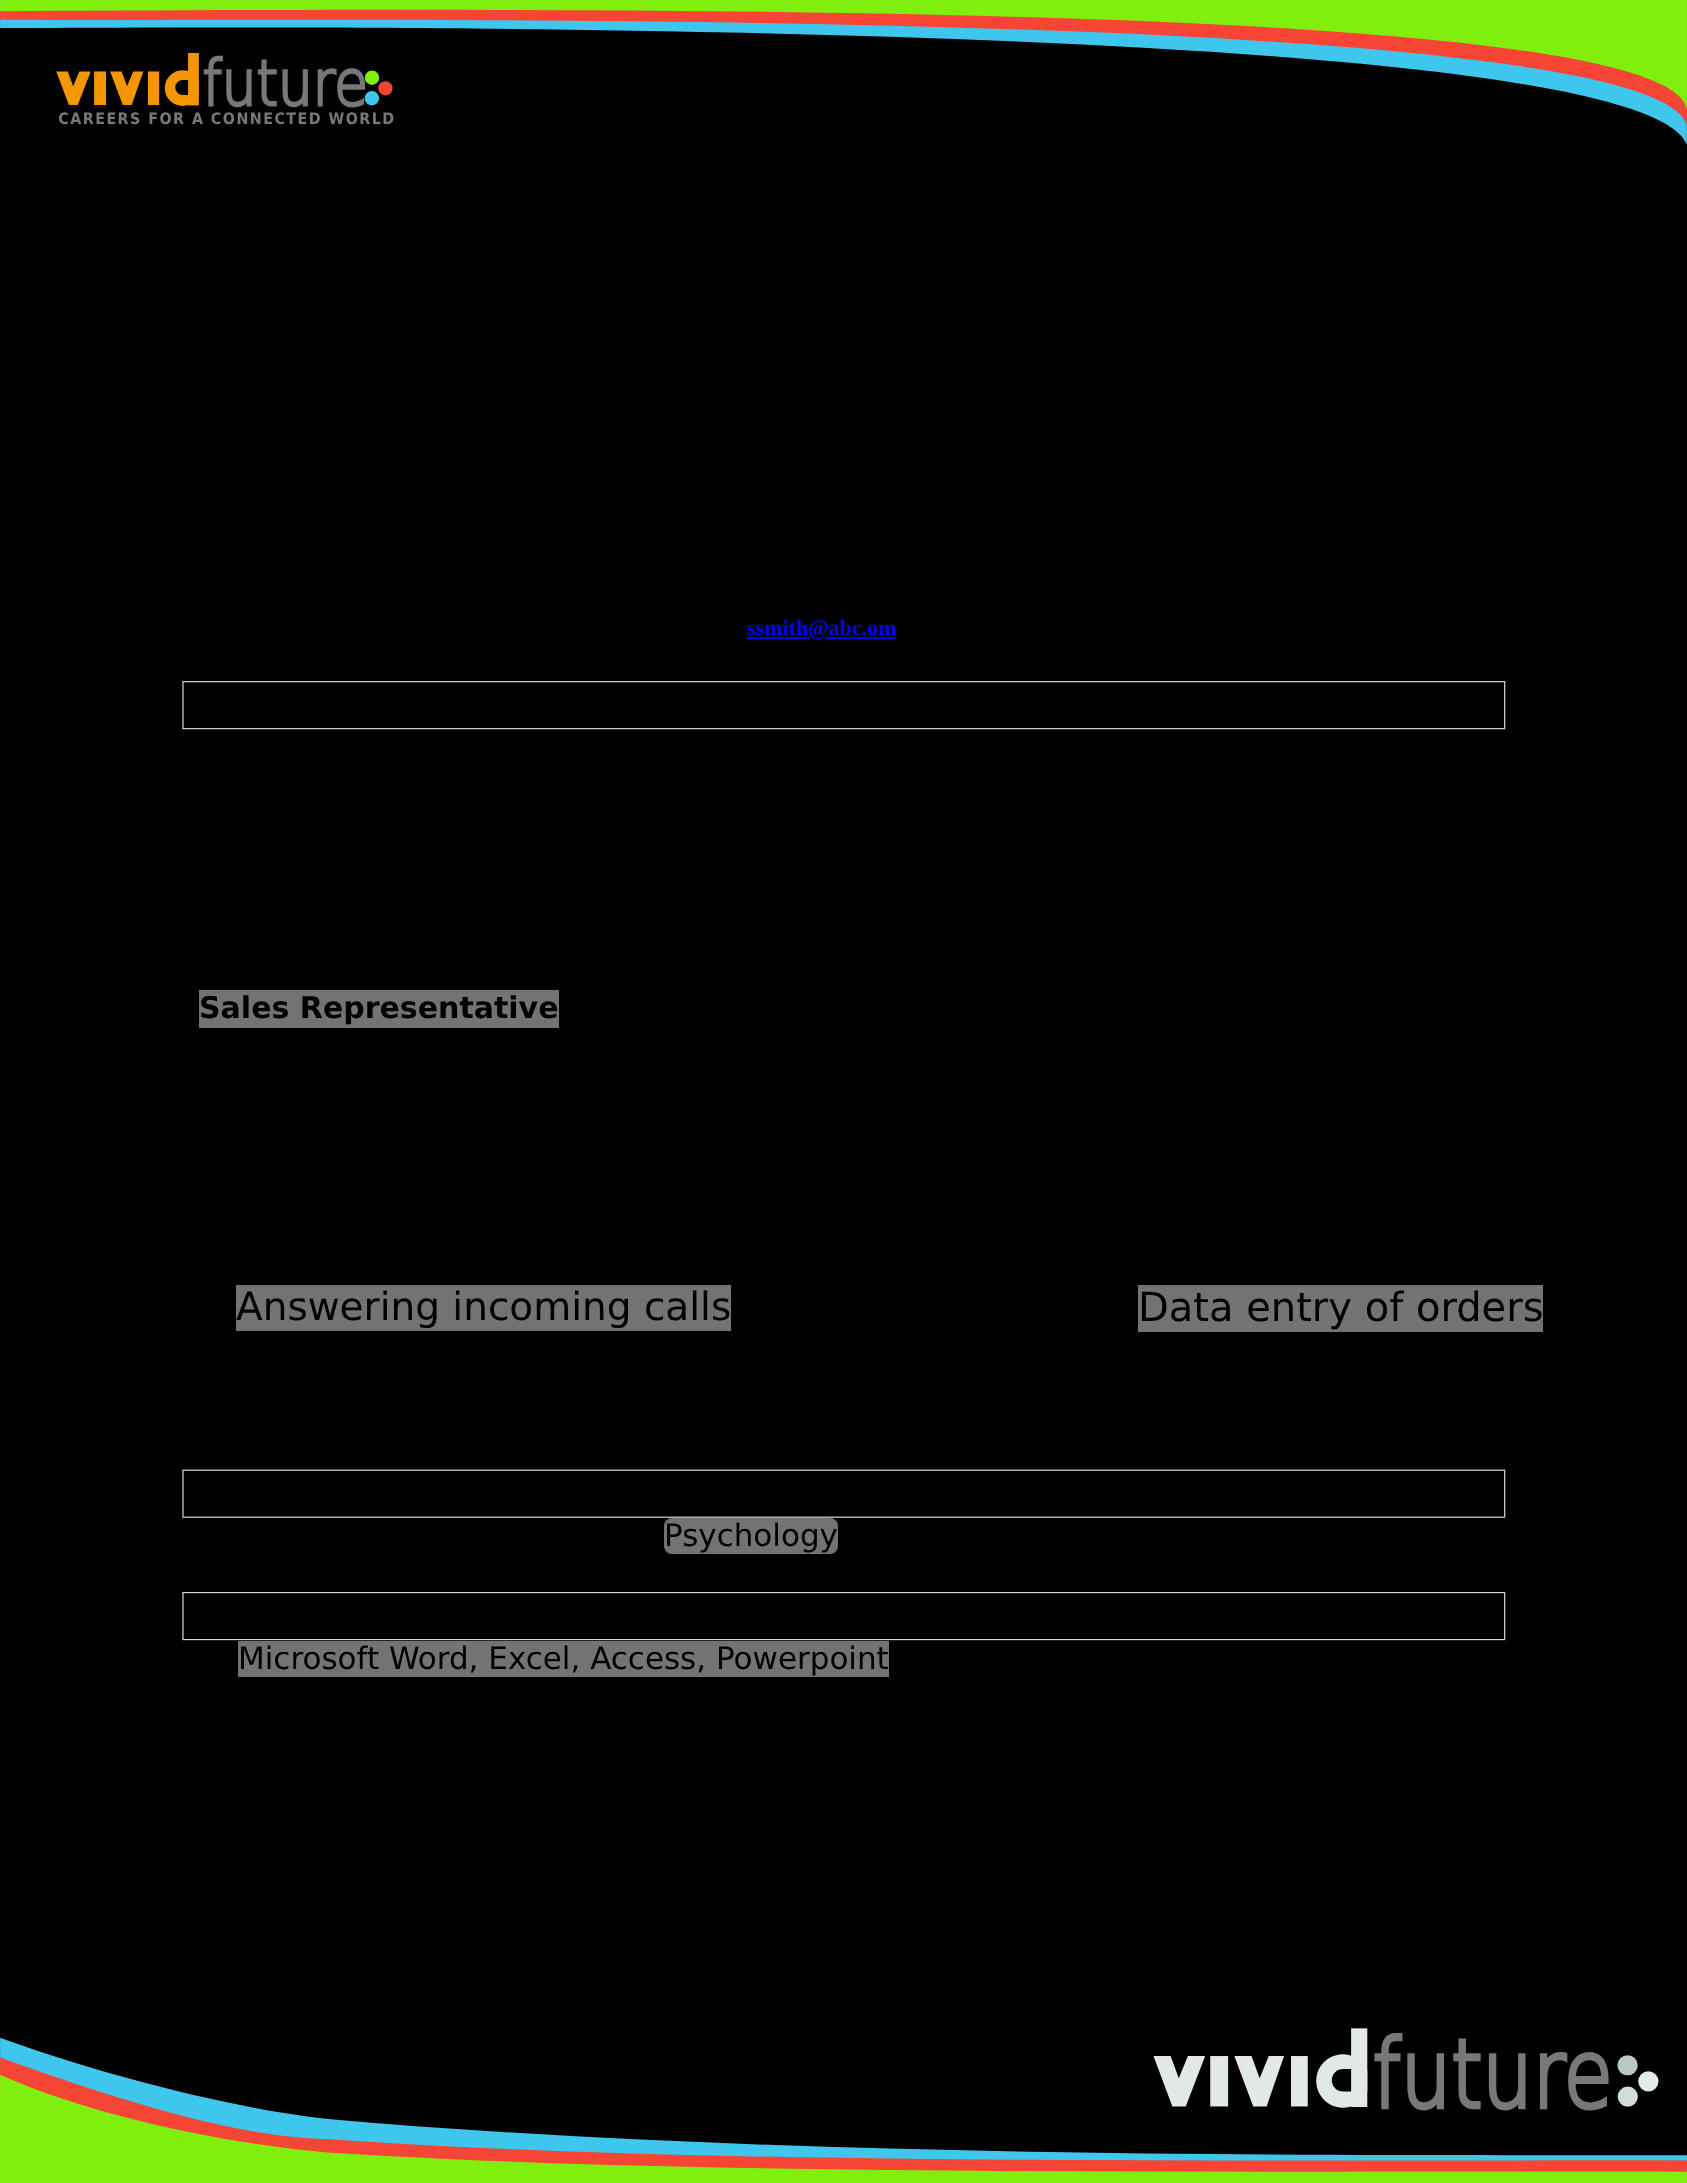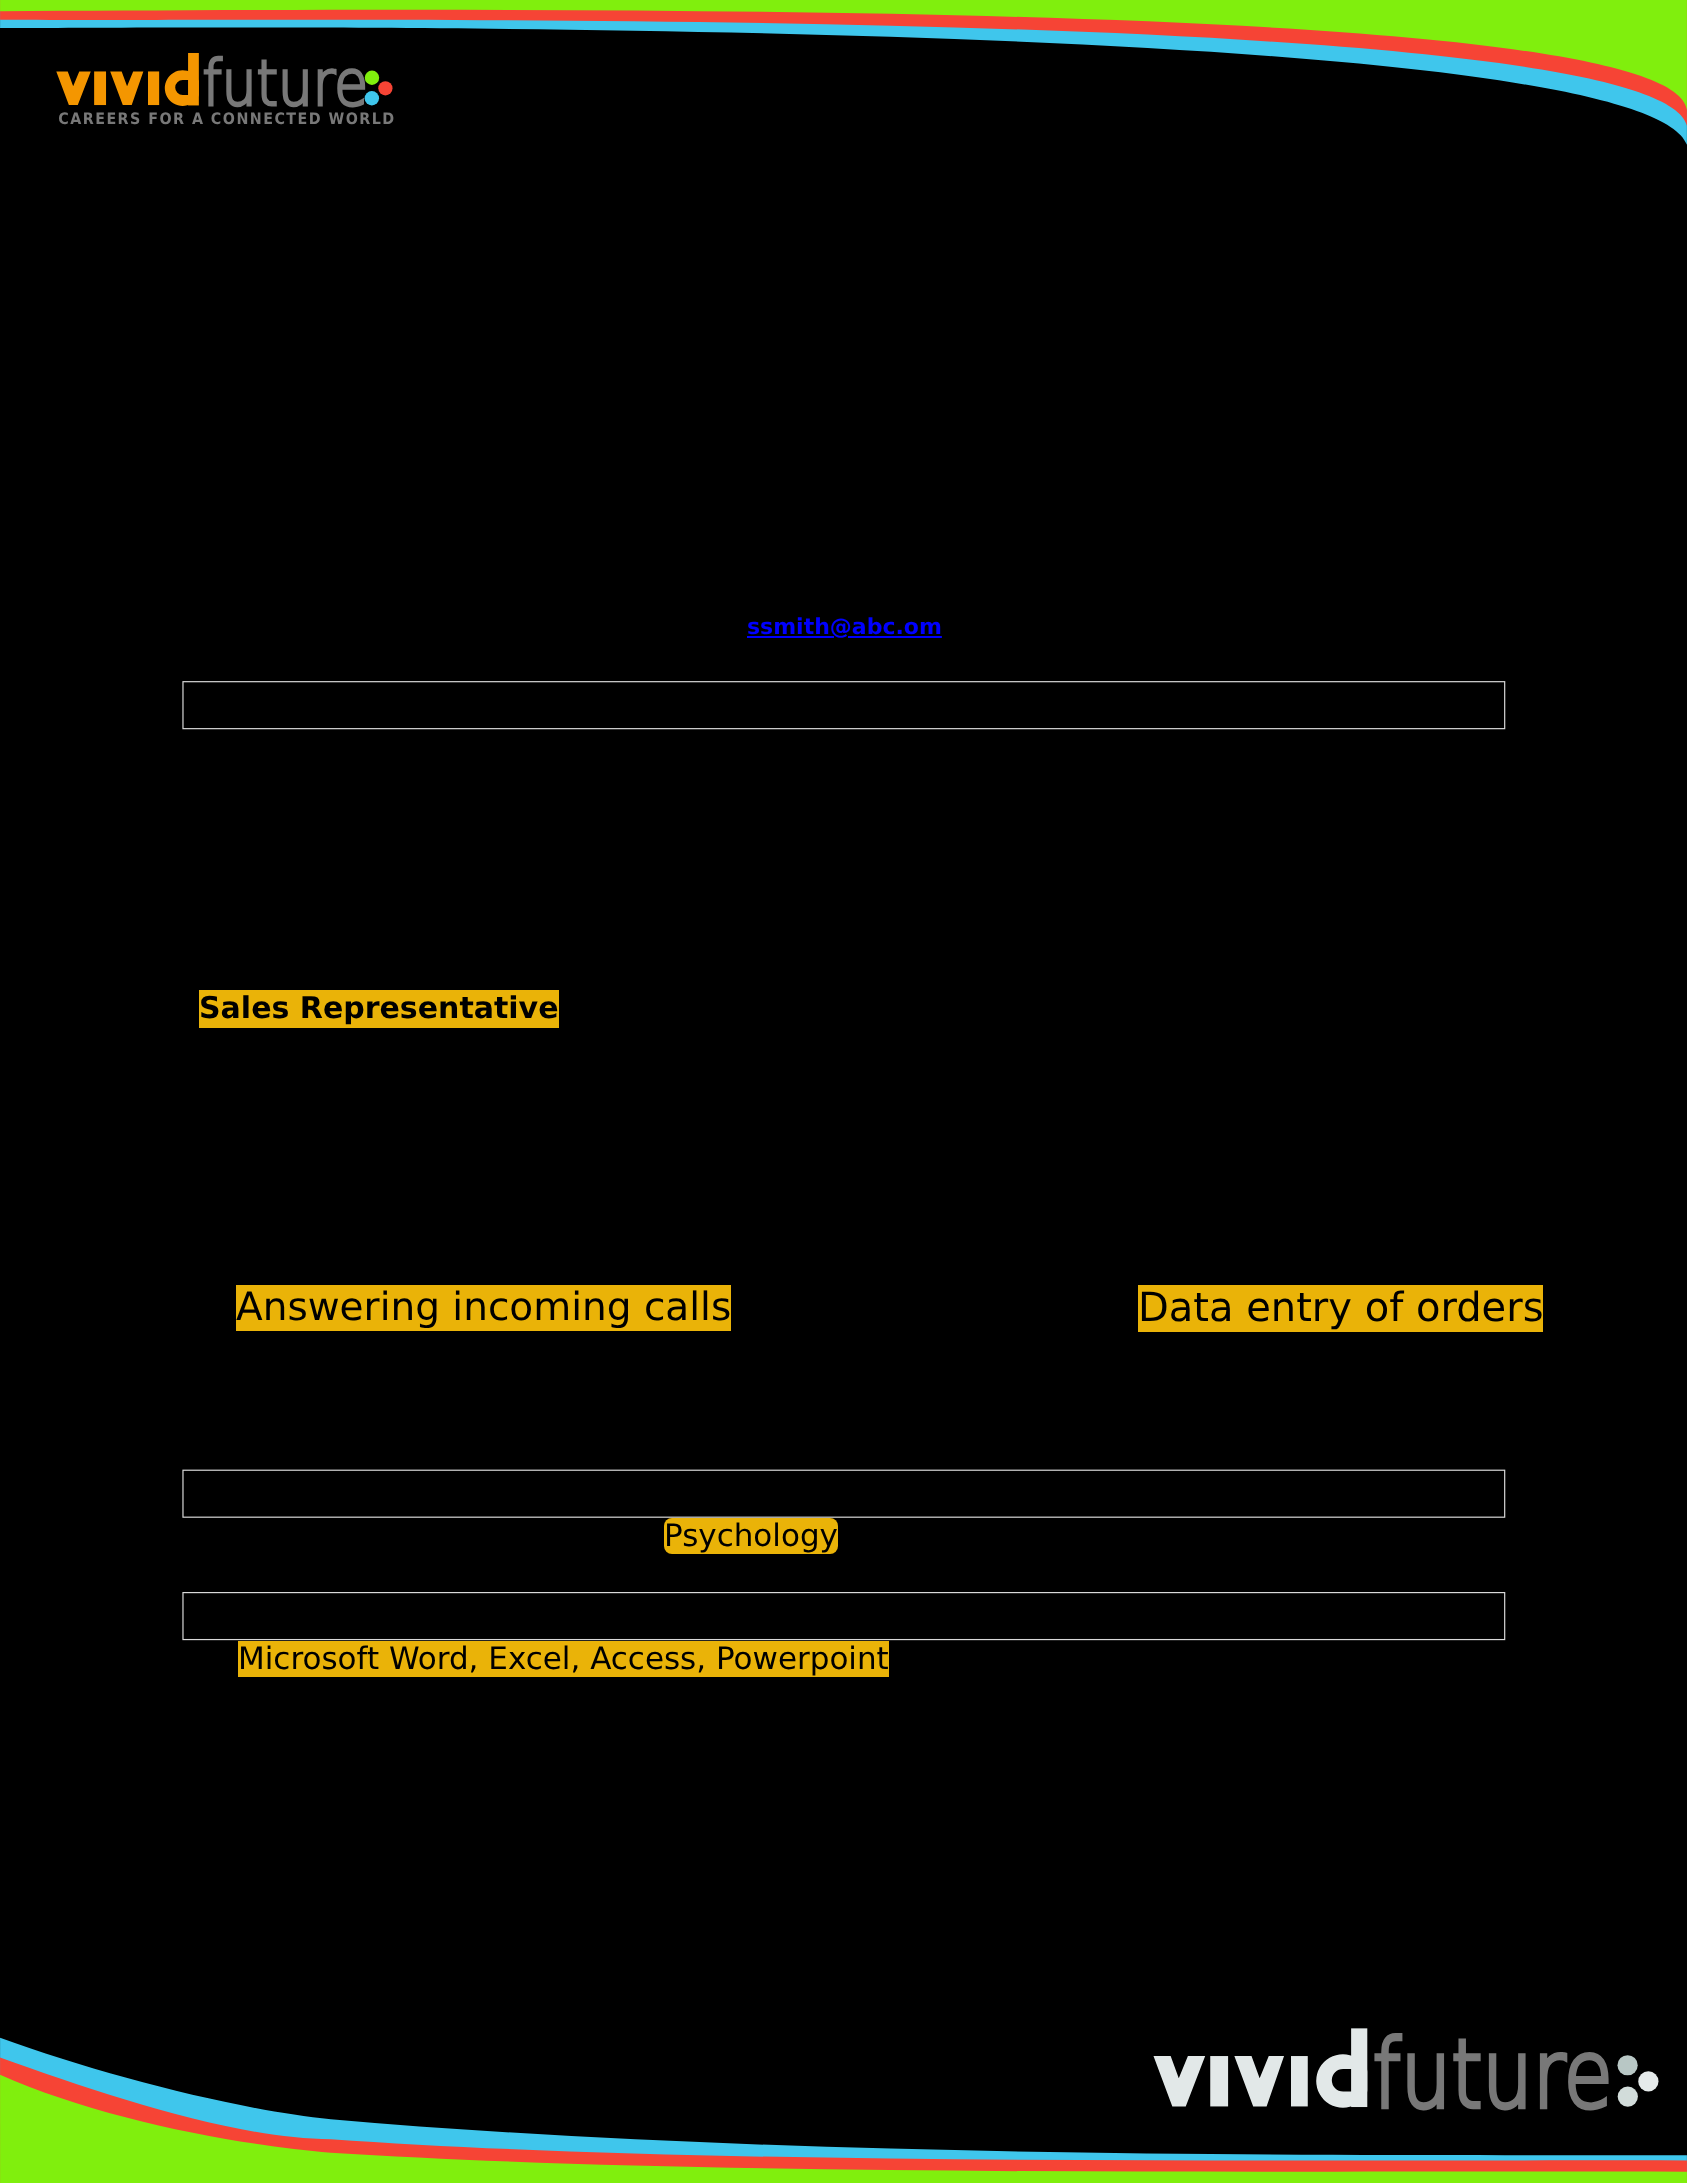--- a/index.html
+++ b/index.html
@@ -2,21 +2,21 @@
 <html style="font-size:10.6px"><head>
 <meta charset="utf-8">
 <style>
   html,body{margin:0;padding:0;background:#000;-webkit-font-smoothing:antialiased;text-rendering:geometricPrecision;}
   *{-webkit-font-smoothing:antialiased;}
   .page{position:relative;width:1687px;height:2183px;background:#000;overflow:hidden;transform:translateZ(0);
         font-family:"DejaVu Sans",sans-serif;color:#000;}
   .deco{position:absolute;left:0;top:0;width:1687px;height:2183px;transform:translateZ(0);}
   .txt,.email,.tag{transform:translateZ(0);}
   .txt{position:absolute;white-space:pre;color:#000;line-height:1;}
-  .hl{background:#eab308;}
+  .hl{background:#737373;}
   .email{position:absolute;color:#0000FF;font-weight:bold;text-decoration:underline;line-height:1;white-space:pre;}
   .boxlayer{position:absolute;left:0;top:0;width:1687px;height:2183px;}
   .tag{position:absolute;white-space:nowrap;font-family:"DejaVu Sans Condensed","DejaVu Sans",sans-serif;font-weight:bold;}
 </style>
 </head>
 <body>
 
 <div class="page">
 
   <svg class="deco" viewBox="0 0 2550 3300" width="1687" height="2183">
@@ -54,21 +54,21 @@
   <svg class="deco" viewBox="0 0 2550 3300" width="1687" height="2183">
     <text class="tag" x="88" y="188" font-size="24" letter-spacing="2.2" fill="#787878" font-family="DejaVu Sans Condensed, DejaVu Sans, sans-serif" font-weight="bold">CAREERS FOR A CONNECTED WORLD</text>
   </svg>
 
   <svg class="boxlayer" viewBox="0 0 2550 3300" width="1687" height="2183">
     <rect x="276.5" y="1030.5" width="1998" height="71" fill="none" stroke="#D9D9D9" stroke-width="1.8"></rect>
     <rect x="276.5" y="2222.5" width="1998" height="71" fill="none" stroke="#D9D9D9" stroke-width="1.8"></rect>
     <rect x="276.5" y="2407.5" width="1998" height="71" fill="none" stroke="#D9D9D9" stroke-width="1.8"></rect>
   </svg>
 
-  <a class="email" style="left:747px;top:617px;font-size:22px;">ssmith@abc.om</a>
+  <a class="email" style="left:747px;top:617px;font-size:22px;font-family:Liberation Serif, serif;">ssmith@abc.om</a>
 
   <div class="txt hl" style="left:199px;top:990px;font-size:30px;line-height:1.27;font-weight:bold;">Sales Representative</div>
 
   <div class="txt hl" style="left:198px;top:1285px;font-size:39px;line-height:1.17;margin-left:38px;">Answering incoming calls</div>
   <div class="txt hl" style="left:1138px;top:1285px;font-size:40px;line-height:1.17;">Data entry of orders</div>
   <div class="txt hl" style="left:664px;top:1518px;font-size:31px;line-height:1.17;border-radius:8px;">Psychology</div>
   <div class="txt hl" style="left:198px;top:1641px;font-size:31px;line-height:1.17;margin-left:40px;">Microsoft Word, Excel, Access, Powerpoint</div>
 
   <svg class="deco" viewBox="0 0 2550 3300" width="1687" height="2183">
     <defs>

